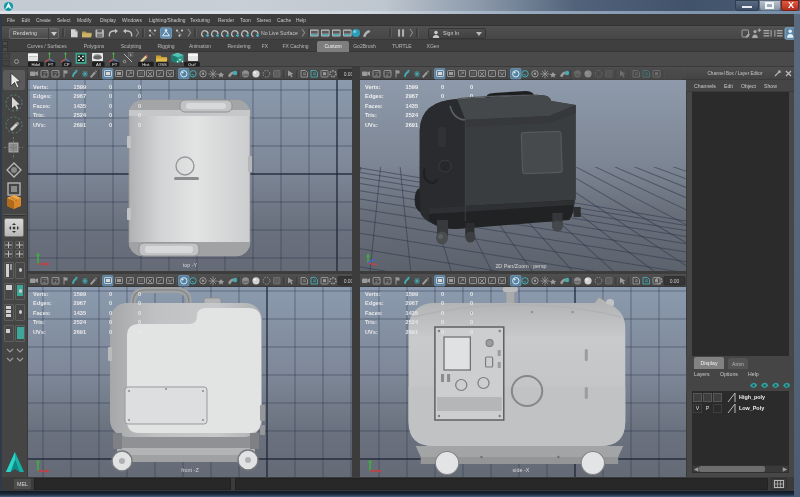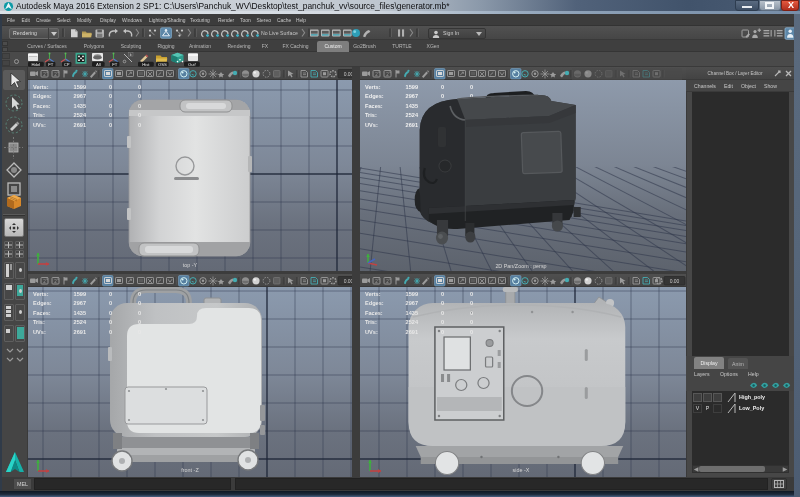--- a/index.html
+++ b/index.html
@@ -7,21 +7,20 @@
 .abs{position:absolute;}
 .txt{white-space:nowrap;}
 </style></head><body>
 <div id="root">
 <div class="abs " style="left:0px;top:0px;width:800px;height:14px;background:linear-gradient(90deg,#c4cad1 0%,#c9cfd6 30%,#bec6cf 48%,#8b99aa 60%,#51627a 72%,#41536b 86%,#4a5c74 100%);"></div>
 <div class="abs " style="left:0px;top:11px;width:800px;height:3px;background:linear-gradient(90deg,#dfe5ea 0%,#d7dde4 45%,#9fb2c6 65%,#7f97b2 100%);opacity:0.85;"></div>
 <svg class="abs" style="left:3px;top:1px" width="11" height="11" viewBox="0 0 11 11">
       <circle cx="5.5" cy="5.5" r="4.6" fill="#0d9aa6"></circle>
       <path d="M2 8.5 L5.5 1.5 L9 8.5 L5.5 6.2 Z" fill="#e8f6f8"></path>
     </svg>
-<div class="abs " style="left:16px;top:1px;width:720px;height:11px;color:#0e0e10;font-size:8.4px;line-height:11px;"><span class="txt">Autodesk Maya 2016 Extension 2 SP1: C:\Users\Panchuk_WV\Desktop\test_panchuk_vv\source_files\generator.mb*</span></div>
 <div class="abs " style="left:735px;top:0px;width:24px;height:11px;background:linear-gradient(#5a6b81,#3d4e64);border:1px solid #2e3d50;border-radius:0 0 3px 3px;"></div>
 <div class="abs " style="left:742px;top:6px;width:10px;height:2px;background:#e8ecf0;"></div>
 <div class="abs " style="left:759px;top:0px;width:22px;height:11px;background:linear-gradient(#b9c2cc,#8795a5);border:1px solid #5d6d80;border-radius:0 0 3px 3px;"></div>
 <div class="abs " style="left:765px;top:2px;width:9px;height:7px;border:2px solid #f2f5f8;background:transparent;"></div>
 <div class="abs " style="left:781px;top:0px;width:18px;height:11px;background:linear-gradient(#e4593f,#b02e1d);border:1px solid #7e1f12;border-radius:0 0 3px 3px;"></div>
 <div class="abs " style="left:785px;top:1px;width:12px;height:9px;color:#fff;font-size:9px;font-weight:bold;text-align:center;line-height:9px;">X</div>
 <div class="abs " style="left:0px;top:14px;width:800px;height:12px;background:#3c3c3c;border-bottom:1px solid #333;"></div>
 <div class="abs " style="left:7px;top:16px;width:60px;height:9px;color:#c9c9c9;font-size:4.9px;line-height:9px;width:auto;"><span class="txt">File</span></div>
 <div class="abs " style="left:21.5px;top:16px;width:60px;height:9px;color:#c9c9c9;font-size:4.9px;line-height:9px;width:auto;"><span class="txt">Edit</span></div>
 <div class="abs " style="left:36px;top:16px;width:60px;height:9px;color:#c9c9c9;font-size:4.9px;line-height:9px;width:auto;"><span class="txt">Create</span></div>

